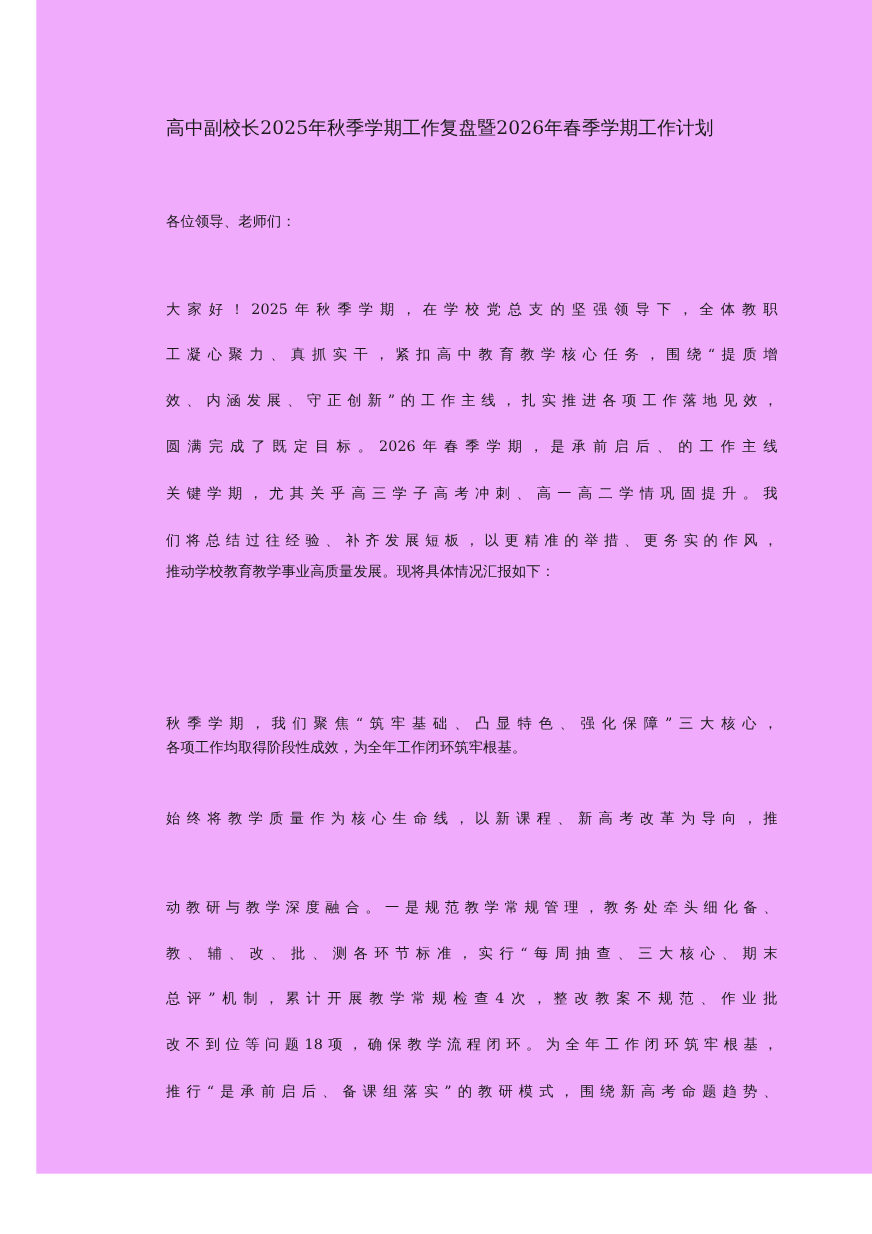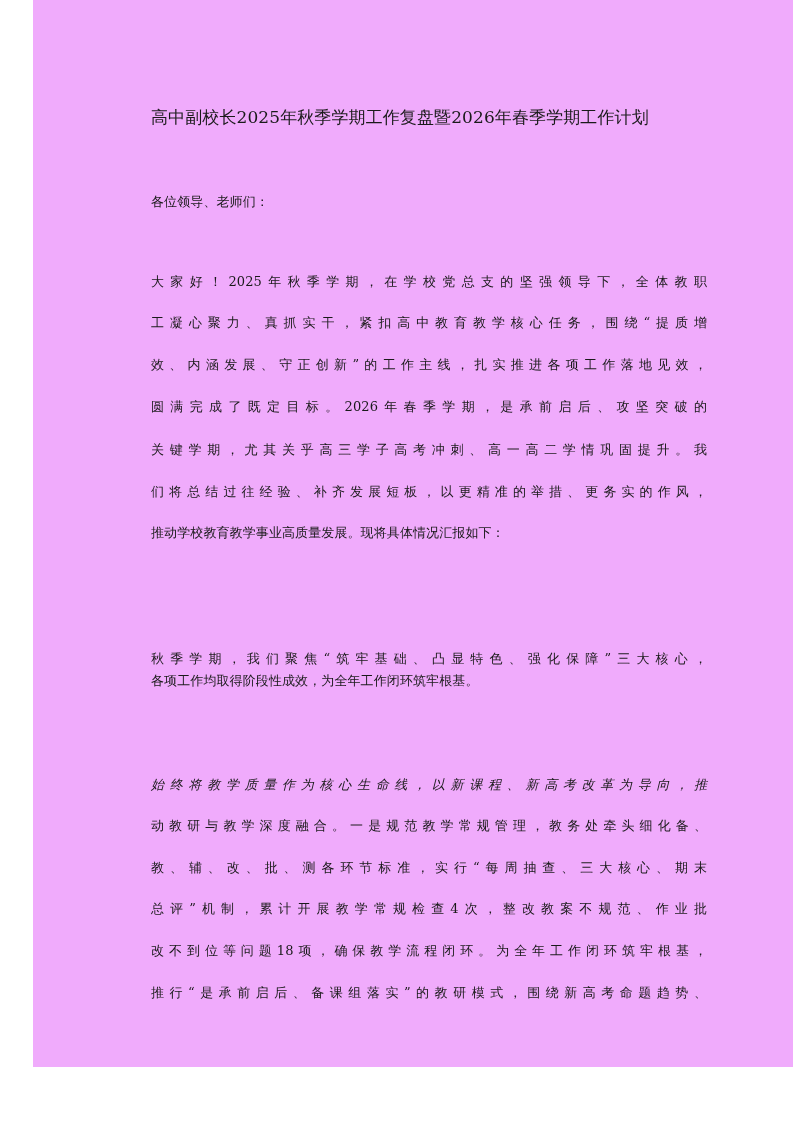--- a/index.html
+++ b/index.html
@@ -51,35 +51,35 @@
 <div class="page">
 
   <div class="line title" style="top:106px;">高中副校长2025年秋季学期工作复盘暨2026年春季学期工作计划</div>
 
   <div class="line" style="top:191px;">各位领导、老师们：</div>
 
   <div>
     <div class="line justify" style="top:271px;">大家好！2025年秋季学期，在学校党总支的坚强领导下，全体教职</div>
     <div class="line justify" style="top:312px;">工凝心聚力、真抓实干，紧扣高中教育教学核心任务，围绕“提质增</div>
     <div class="line justify" style="top:354px;">效、内涵发展、守正创新”的工作主线，扎实推进各项工作落地见效，</div>
-    <div class="line justify" style="top:396px;">圆满完成了既定目标。2026年春季学期，是承前启后、攻坚突破的</div>
+    <div class="line justify" style="top:396px;">圆满完成了既定目标。2026年春季学期，是承前启后、的工作主线</div>
     <div class="line justify" style="top:439px;">关键学期，尤其关乎高三学子高考冲刺、高一高二学情巩固提升。我</div>
     <div class="line justify" style="top:481px;">们将总结过往经验、补齐发展短板，以更精准的举措、更务实的作风，</div>
-    <div class="line" style="top:522px;">推动学校教育教学事业高质量发展。现将具体情况汇报如下：</div>
+    <div class="line" style="top:510px;">推动学校教育教学事业高质量发展。现将具体情况汇报如下：</div>
   </div>
 
 
   <div>
     <div class="line justify" style="top:648px;">秋季学期，我们聚焦“筑牢基础、凸显特色、强化保障”三大核心，</div>
     <div class="line" style="top:670px;">各项工作均取得阶段性成效，为全年工作闭环筑牢根基。</div>
   </div>
 
 
   <div>
-    <div class="line justify" style="top:774px;font-style:italic;">始终将教学质量作为核心生命线，以新课程、新高考改革为导向，推</div>
+    <div class="line justify" style="top:734px;">始终将教学质量作为核心生命线，以新课程、新高考改革为导向，推</div>
     <div class="line justify" style="top:815px;">动教研与教学深度融合。一是规范教学常规管理，教务处牵头细化备、</div>
     <div class="line justify" style="top:857px;">教、辅、改、批、测各环节标准，实行“每周抽查、三大核心、期末</div>
     <div class="line justify" style="top:898px;">总评”机制，累计开展教学常规检查4次，整改教案不规范、作业批</div>
     <div class="line justify" style="top:940px;">改不到位等问题18项，确保教学流程闭环。为全年工作闭环筑牢根基，</div>
     <div class="line justify" style="top:982px;">推行“是承前启后、备课组落实”的教研模式，围绕新高考命题趋势、</div>
   </div>
 
 </div>
 
 </body></html>

